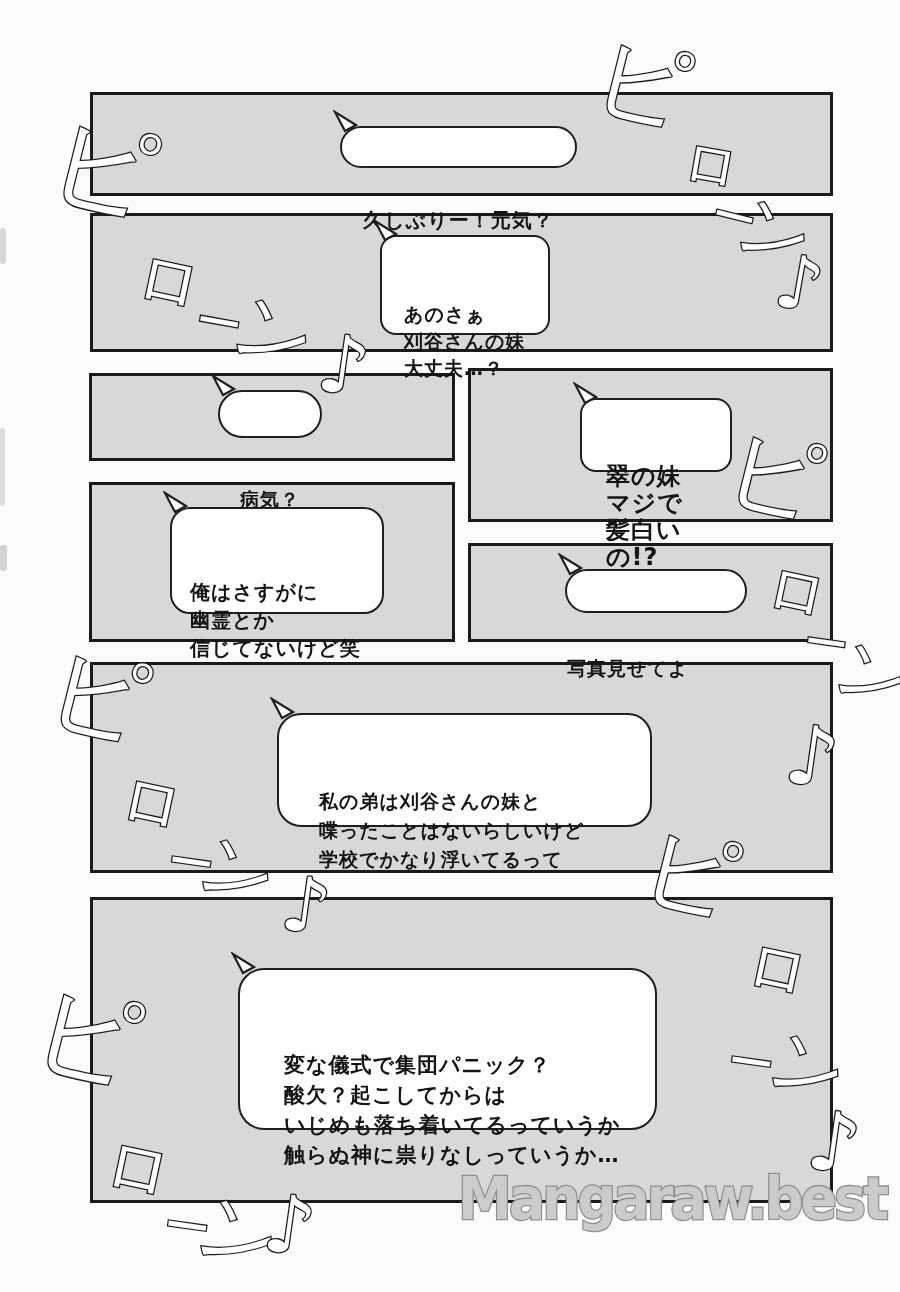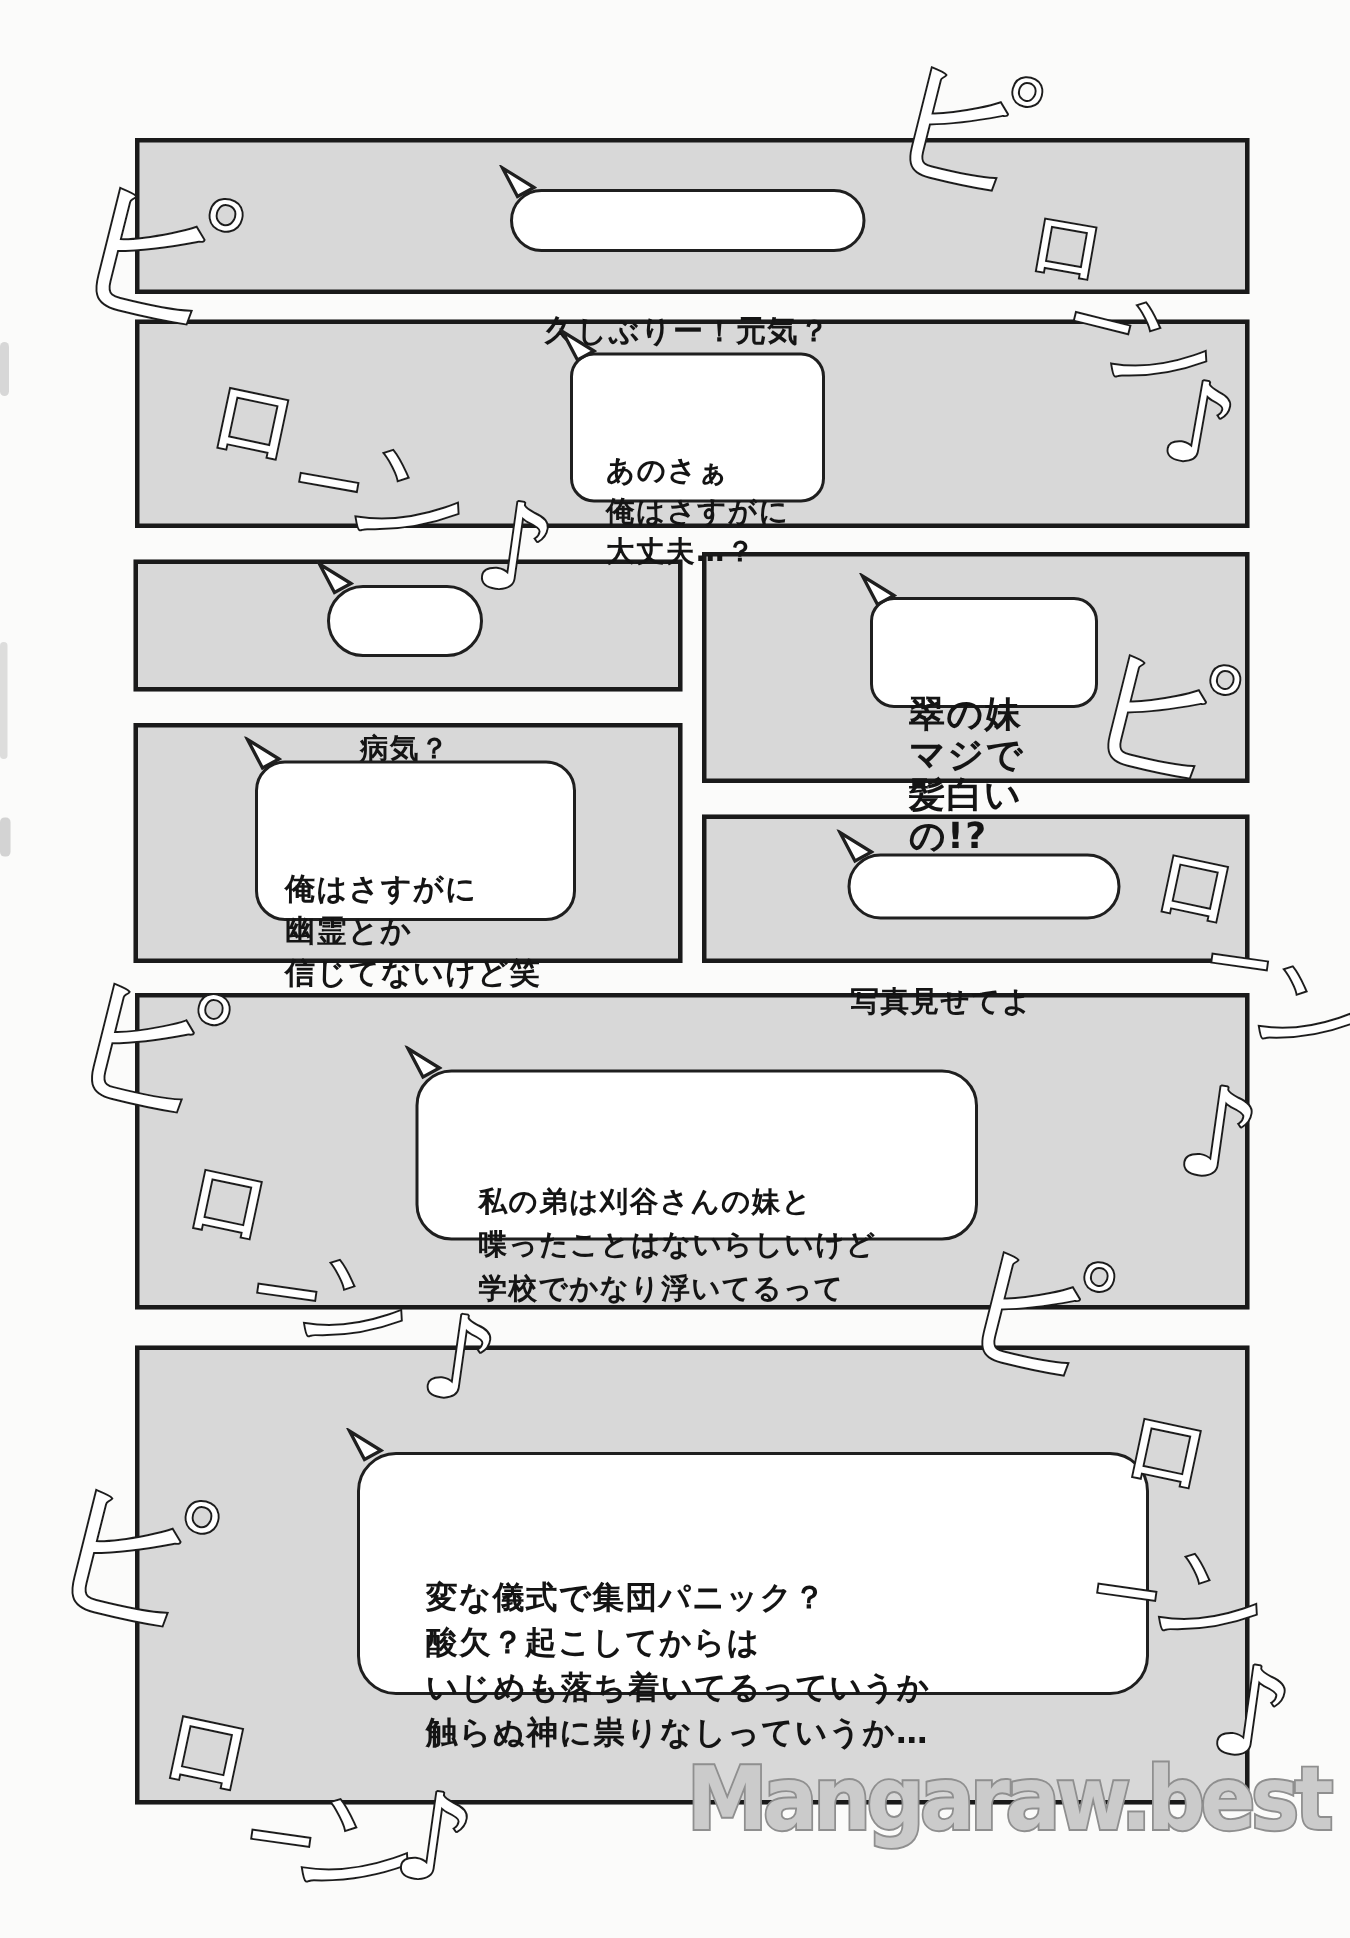--- a/index.html
+++ b/index.html
@@ -38,21 +38,21 @@
   .b3{left:218px; top:390px; width:104px; height:48px; border-radius:24px;
       font-size:19px; line-height:43px; text-align:center;}
   .b4{left:580px; top:398px; width:152px; height:74px; border-radius:16px;
       font-size:24px; line-height:27px; padding:9px 8px 0 24px;}
   .b5{left:170px; top:507px; width:214px; height:107px; border-radius:20px;
       font-size:20px; line-height:28px; padding:13px 8px 0 18px;}
   .b6{left:565px; top:569px; width:182px; height:44px; border-radius:22px;
       font-size:19px; line-height:39px; }
   .b7{left:277px; top:713px; width:375px; height:114px; border-radius:24px;
       font-size:19px; line-height:29px; padding:14px 8px 0 40px;}
-  .b8{left:238px; top:968px; width:528px; height:162px; border-radius:26px;
+  .b8{left:238px; top:968px; width:419px; height:162px; border-radius:26px;
       font-size:21px; line-height:30px; padding:20px 8px 0 44px;}
 
   
   .sfx{position:absolute; inset:0; z-index:30; pointer-events:none;}
   .sc{
     position:absolute; line-height:1; color:#ffffff;
     -webkit-text-stroke:2.6px #1c1c1c; paint-order:stroke fill;
     font-weight:400; user-select:none;
   }
   
@@ -128,21 +128,21 @@
     <svg class="tail" width="26" height="24" viewBox="0 0 26 24">
         <path d="M24 15 L3 2 L13 21 Z"></path>
       </svg>
     <span>久しぶりー！元気？</span>
   </div>
   <div class="bubble b2">
     <svg class="tail" width="26" height="24" viewBox="0 0 26 24">
         <path d="M24 15 L3 2 L13 21 Z"></path>
       </svg>
     <span>あのさぁ
-俺はさすがに
+刈谷さんの妹
 大丈夫…？</span>
   </div>
   <div class="bubble b3">
     <svg class="tail" width="26" height="24" viewBox="0 0 26 24">
         <path d="M24 15 L3 2 L13 21 Z"></path>
       </svg>
     <span>病気？</span>
   </div>
   <div class="bubble b4">
     <svg class="tail" width="26" height="24" viewBox="0 0 26 24">

